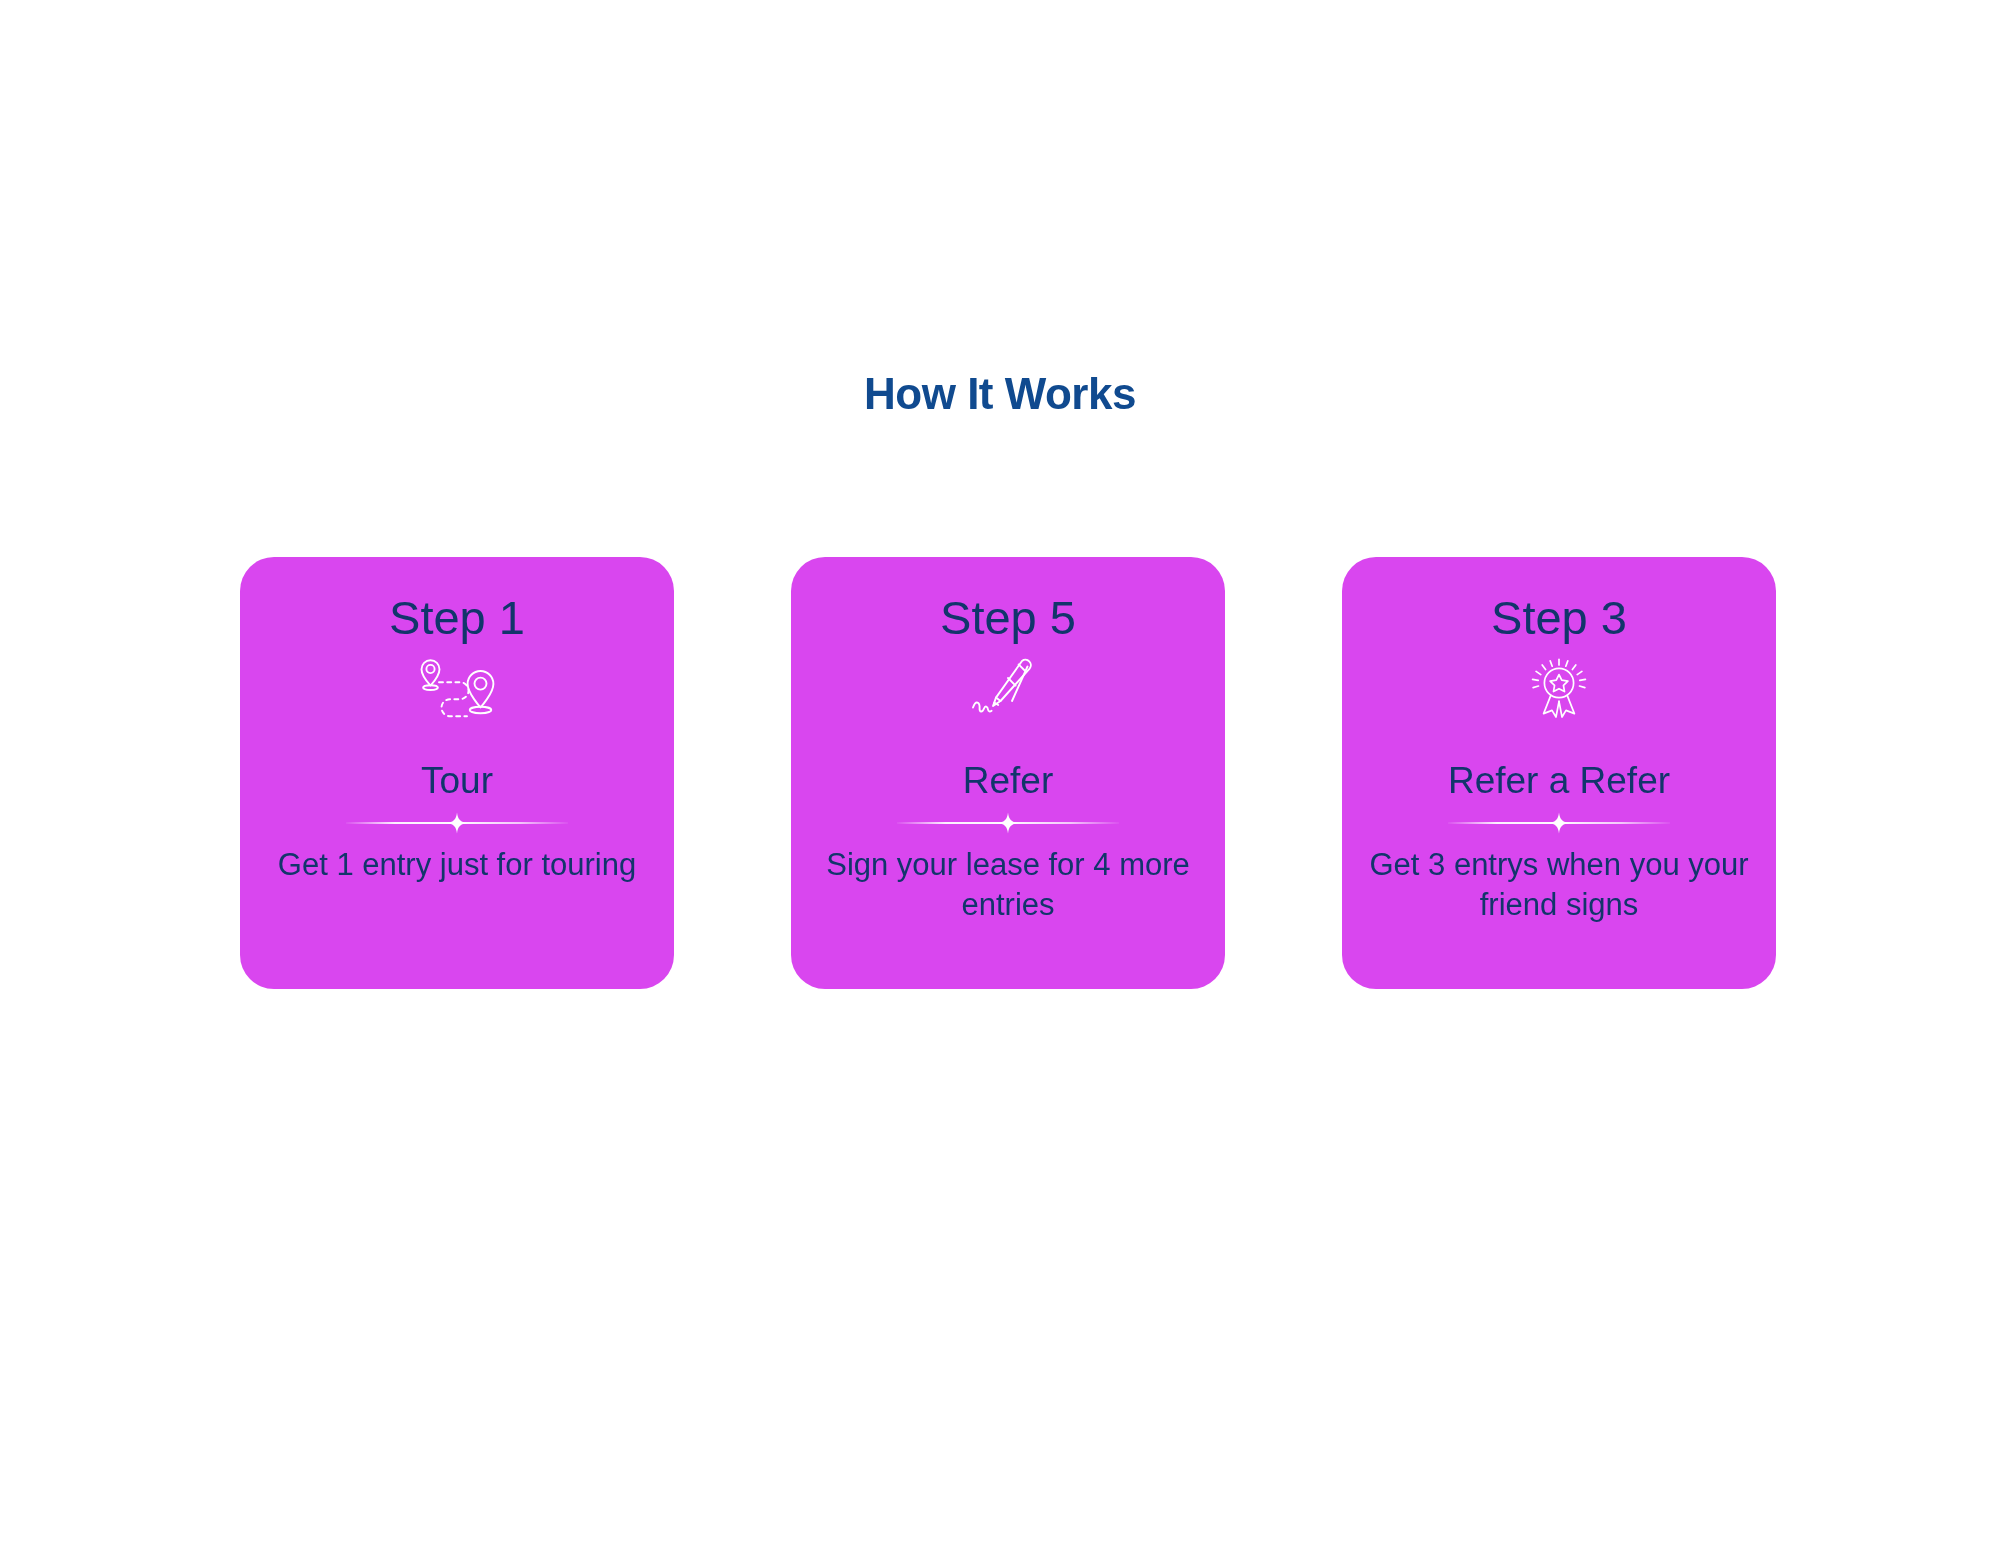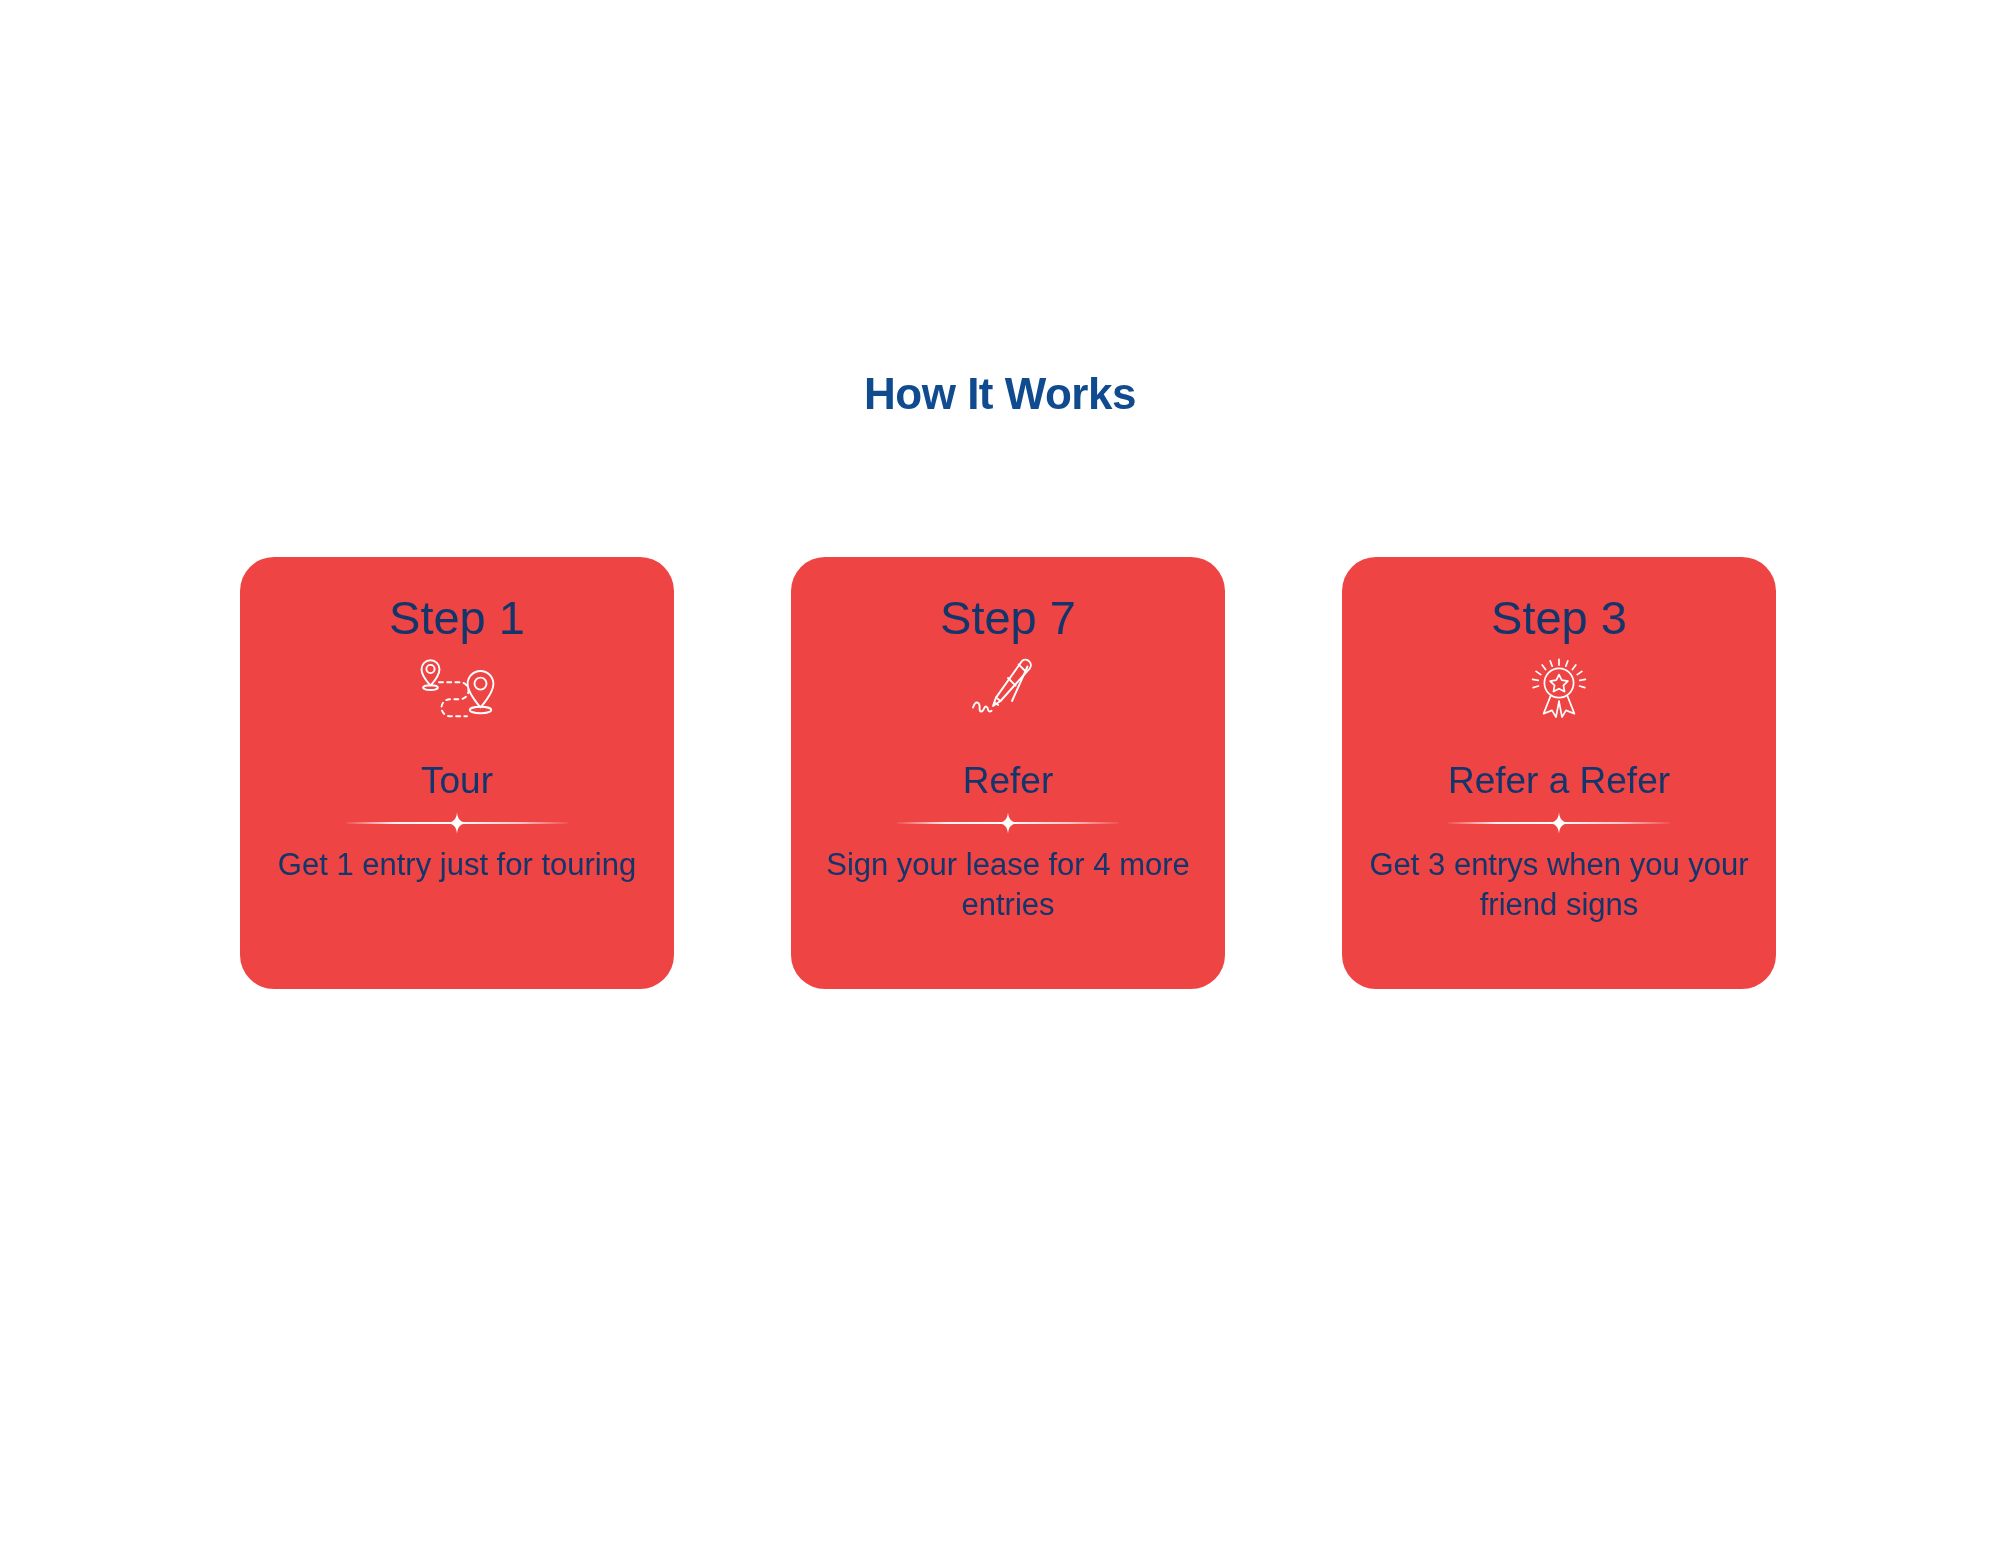--- a/index.html
+++ b/index.html
@@ -48,21 +48,21 @@
     height: 432px;
     display: flex;
     flex-direction: row;
     justify-content: space-between;
     align-items: stretch;
   }
 
   .step-card {
     width: 434px;
     height: 432px;
-    background: #ef4444;
+    background: #d946ef;
     border-radius: 34px;
     box-sizing: border-box;
     padding: 36px 26px 26px 26px;
     display: flex;
     flex-direction: column;
     align-items: center;
   }
 
   .step-label {
     font-family: "Liberation Sans", sans-serif;
@@ -172,21 +172,21 @@
         <div class="rule"></div>
         <svg class="sparkle" viewBox="0 0 24 24">
           <path d="M12 0.5 C12.9 8.2 15.8 11.1 23.5 12 C15.8 12.9 12.9 15.8 12 23.5 C11.1 15.8 8.2 12.9 0.5 12 C8.2 11.1 11.1 8.2 12 0.5 Z" fill="#ffffff"></path>
         </svg>
       </div>
 
       <div class="step-desc">Get 1 entry just for touring</div>
     </div>
 
     <div class="step-card">
-      <div class="step-label">Step 7</div>
+      <div class="step-label">Step 5</div>
 
       <div class="step-icon">
         <svg width="104" height="62" viewBox="0 0 104 62" fill="none" stroke="#ffffff" stroke-width="1.9" stroke-linecap="round" stroke-linejoin="round">
 
           <path d="M66.0 4.0 a5.4 5.4 0 0 1 7.6 7.6 L44.5 44.0 L37.0 49.0 L40.0 40.6 Z"></path>
 
           <path d="M62.6 7.4 L70.2 15.0"></path>
 
           <path d="M52.0 21.0 L59.6 28.6"></path>
 

